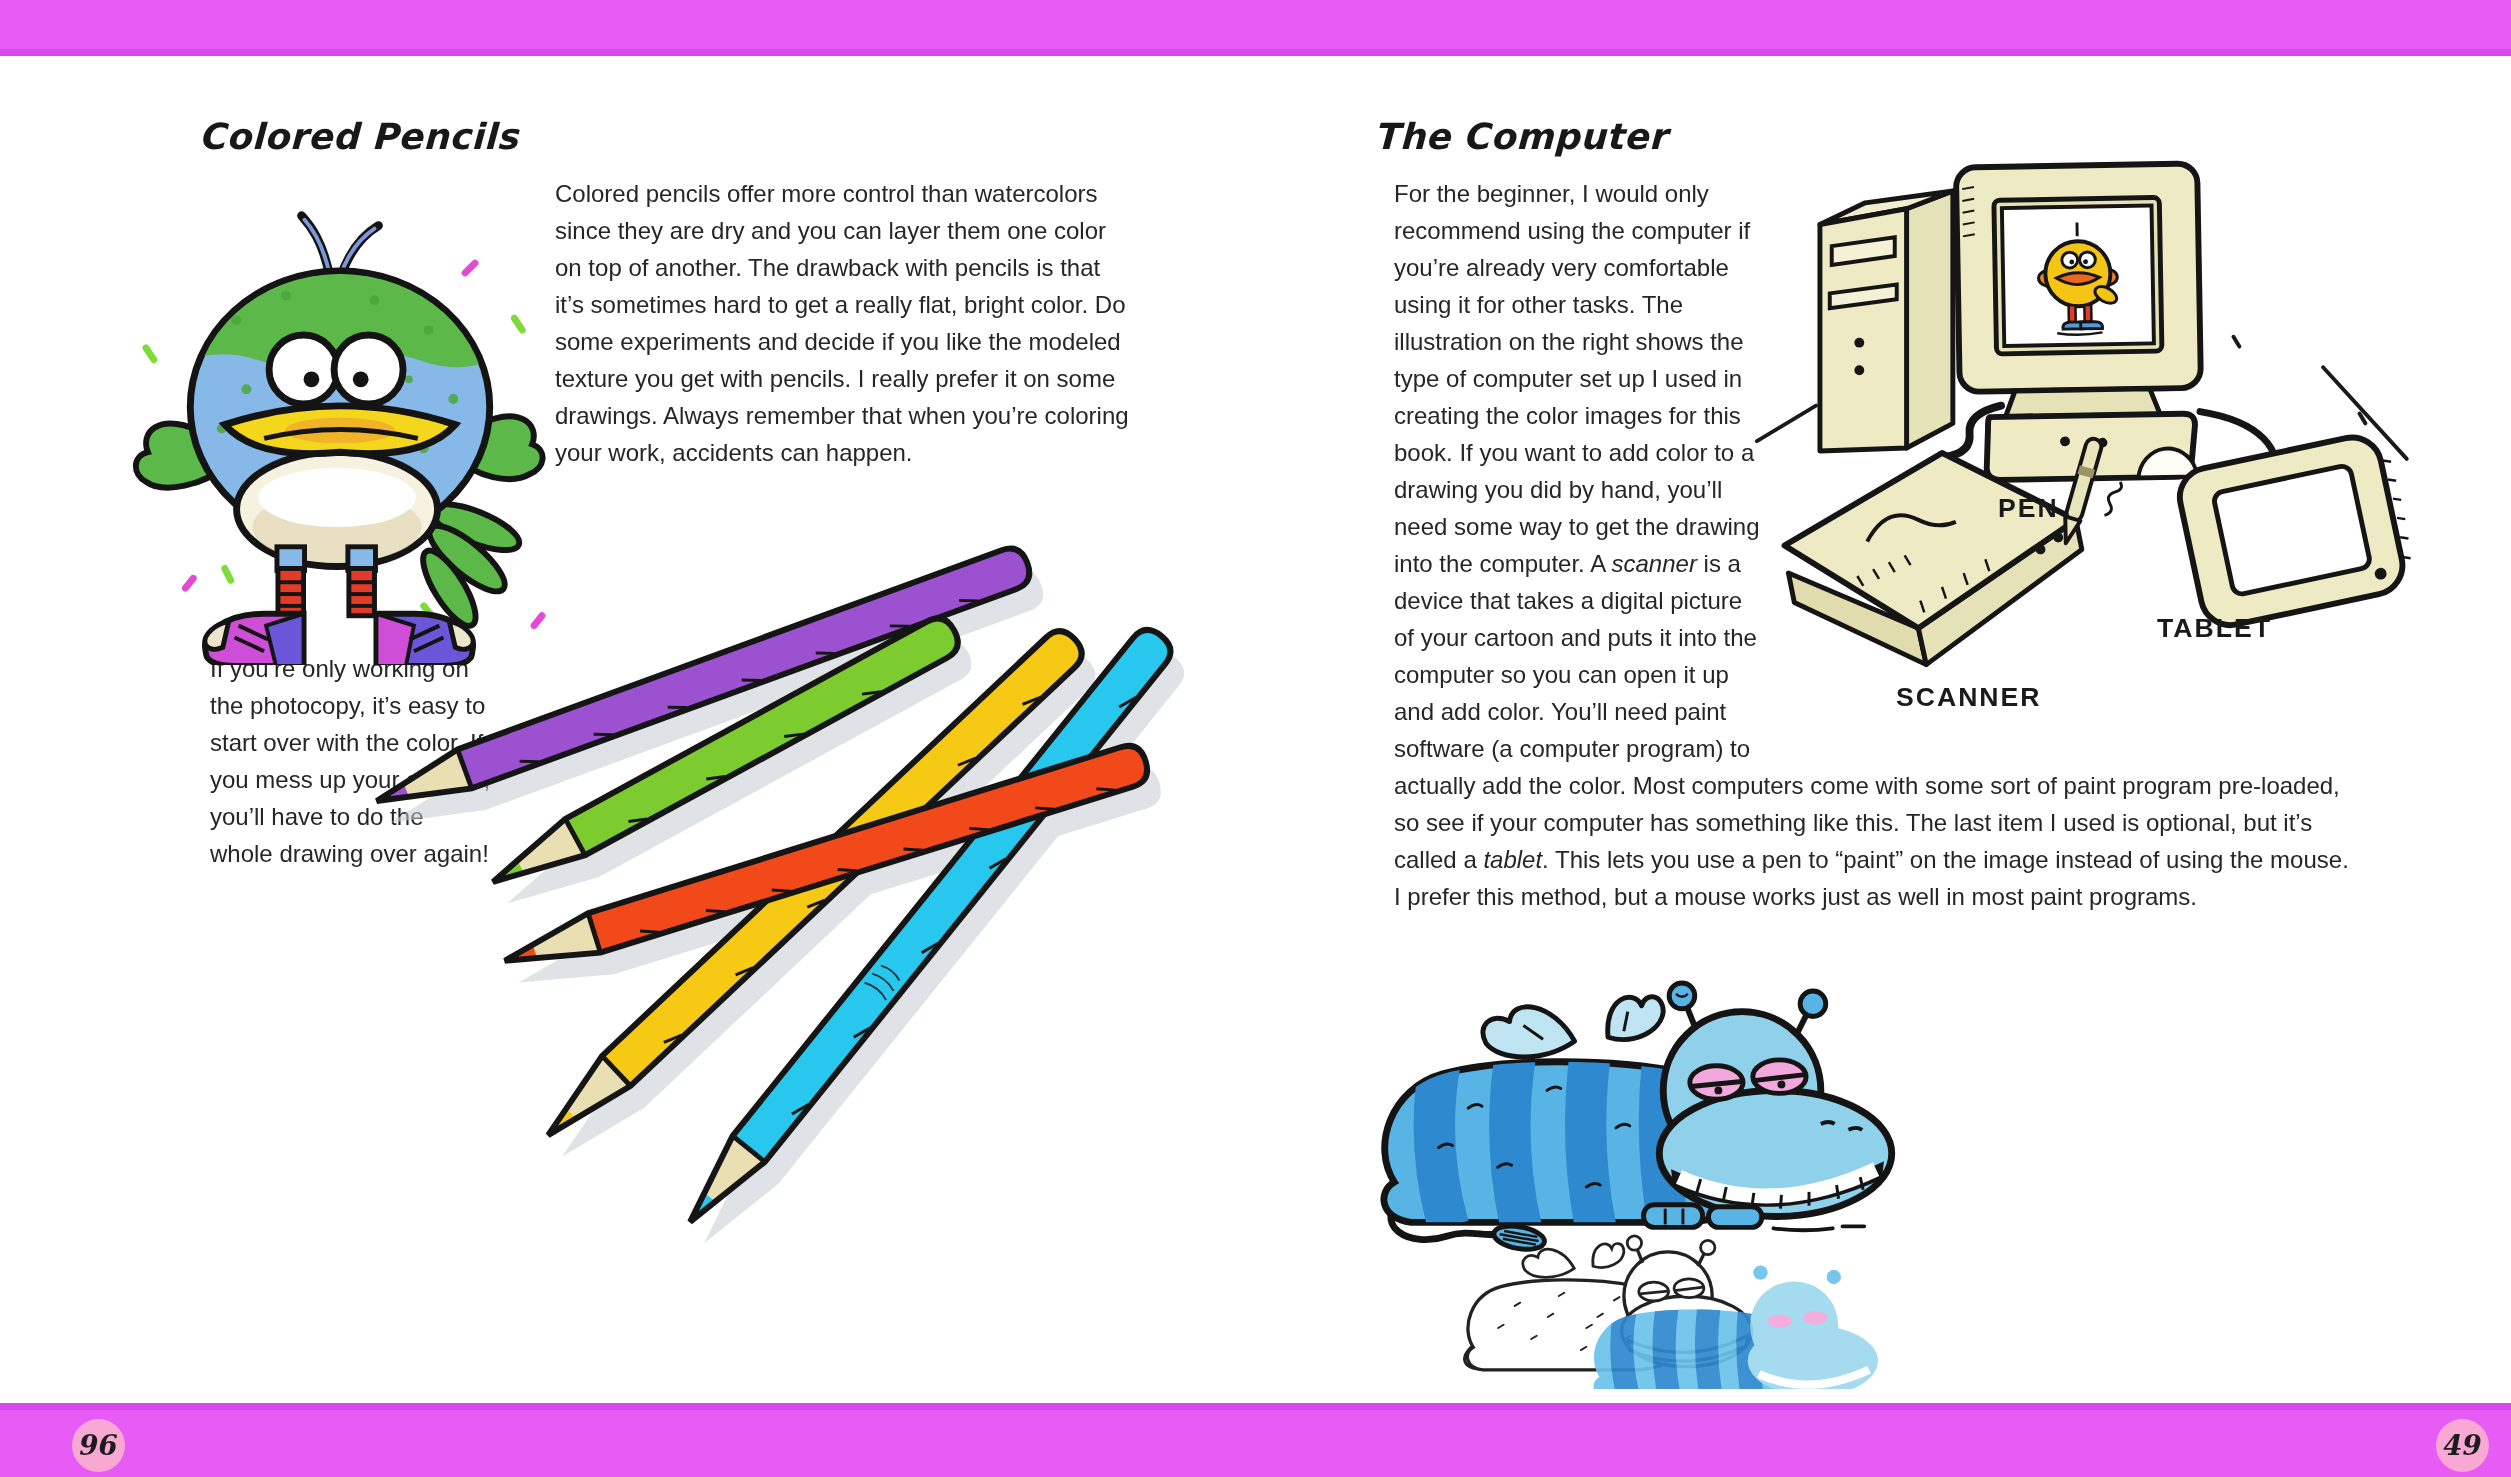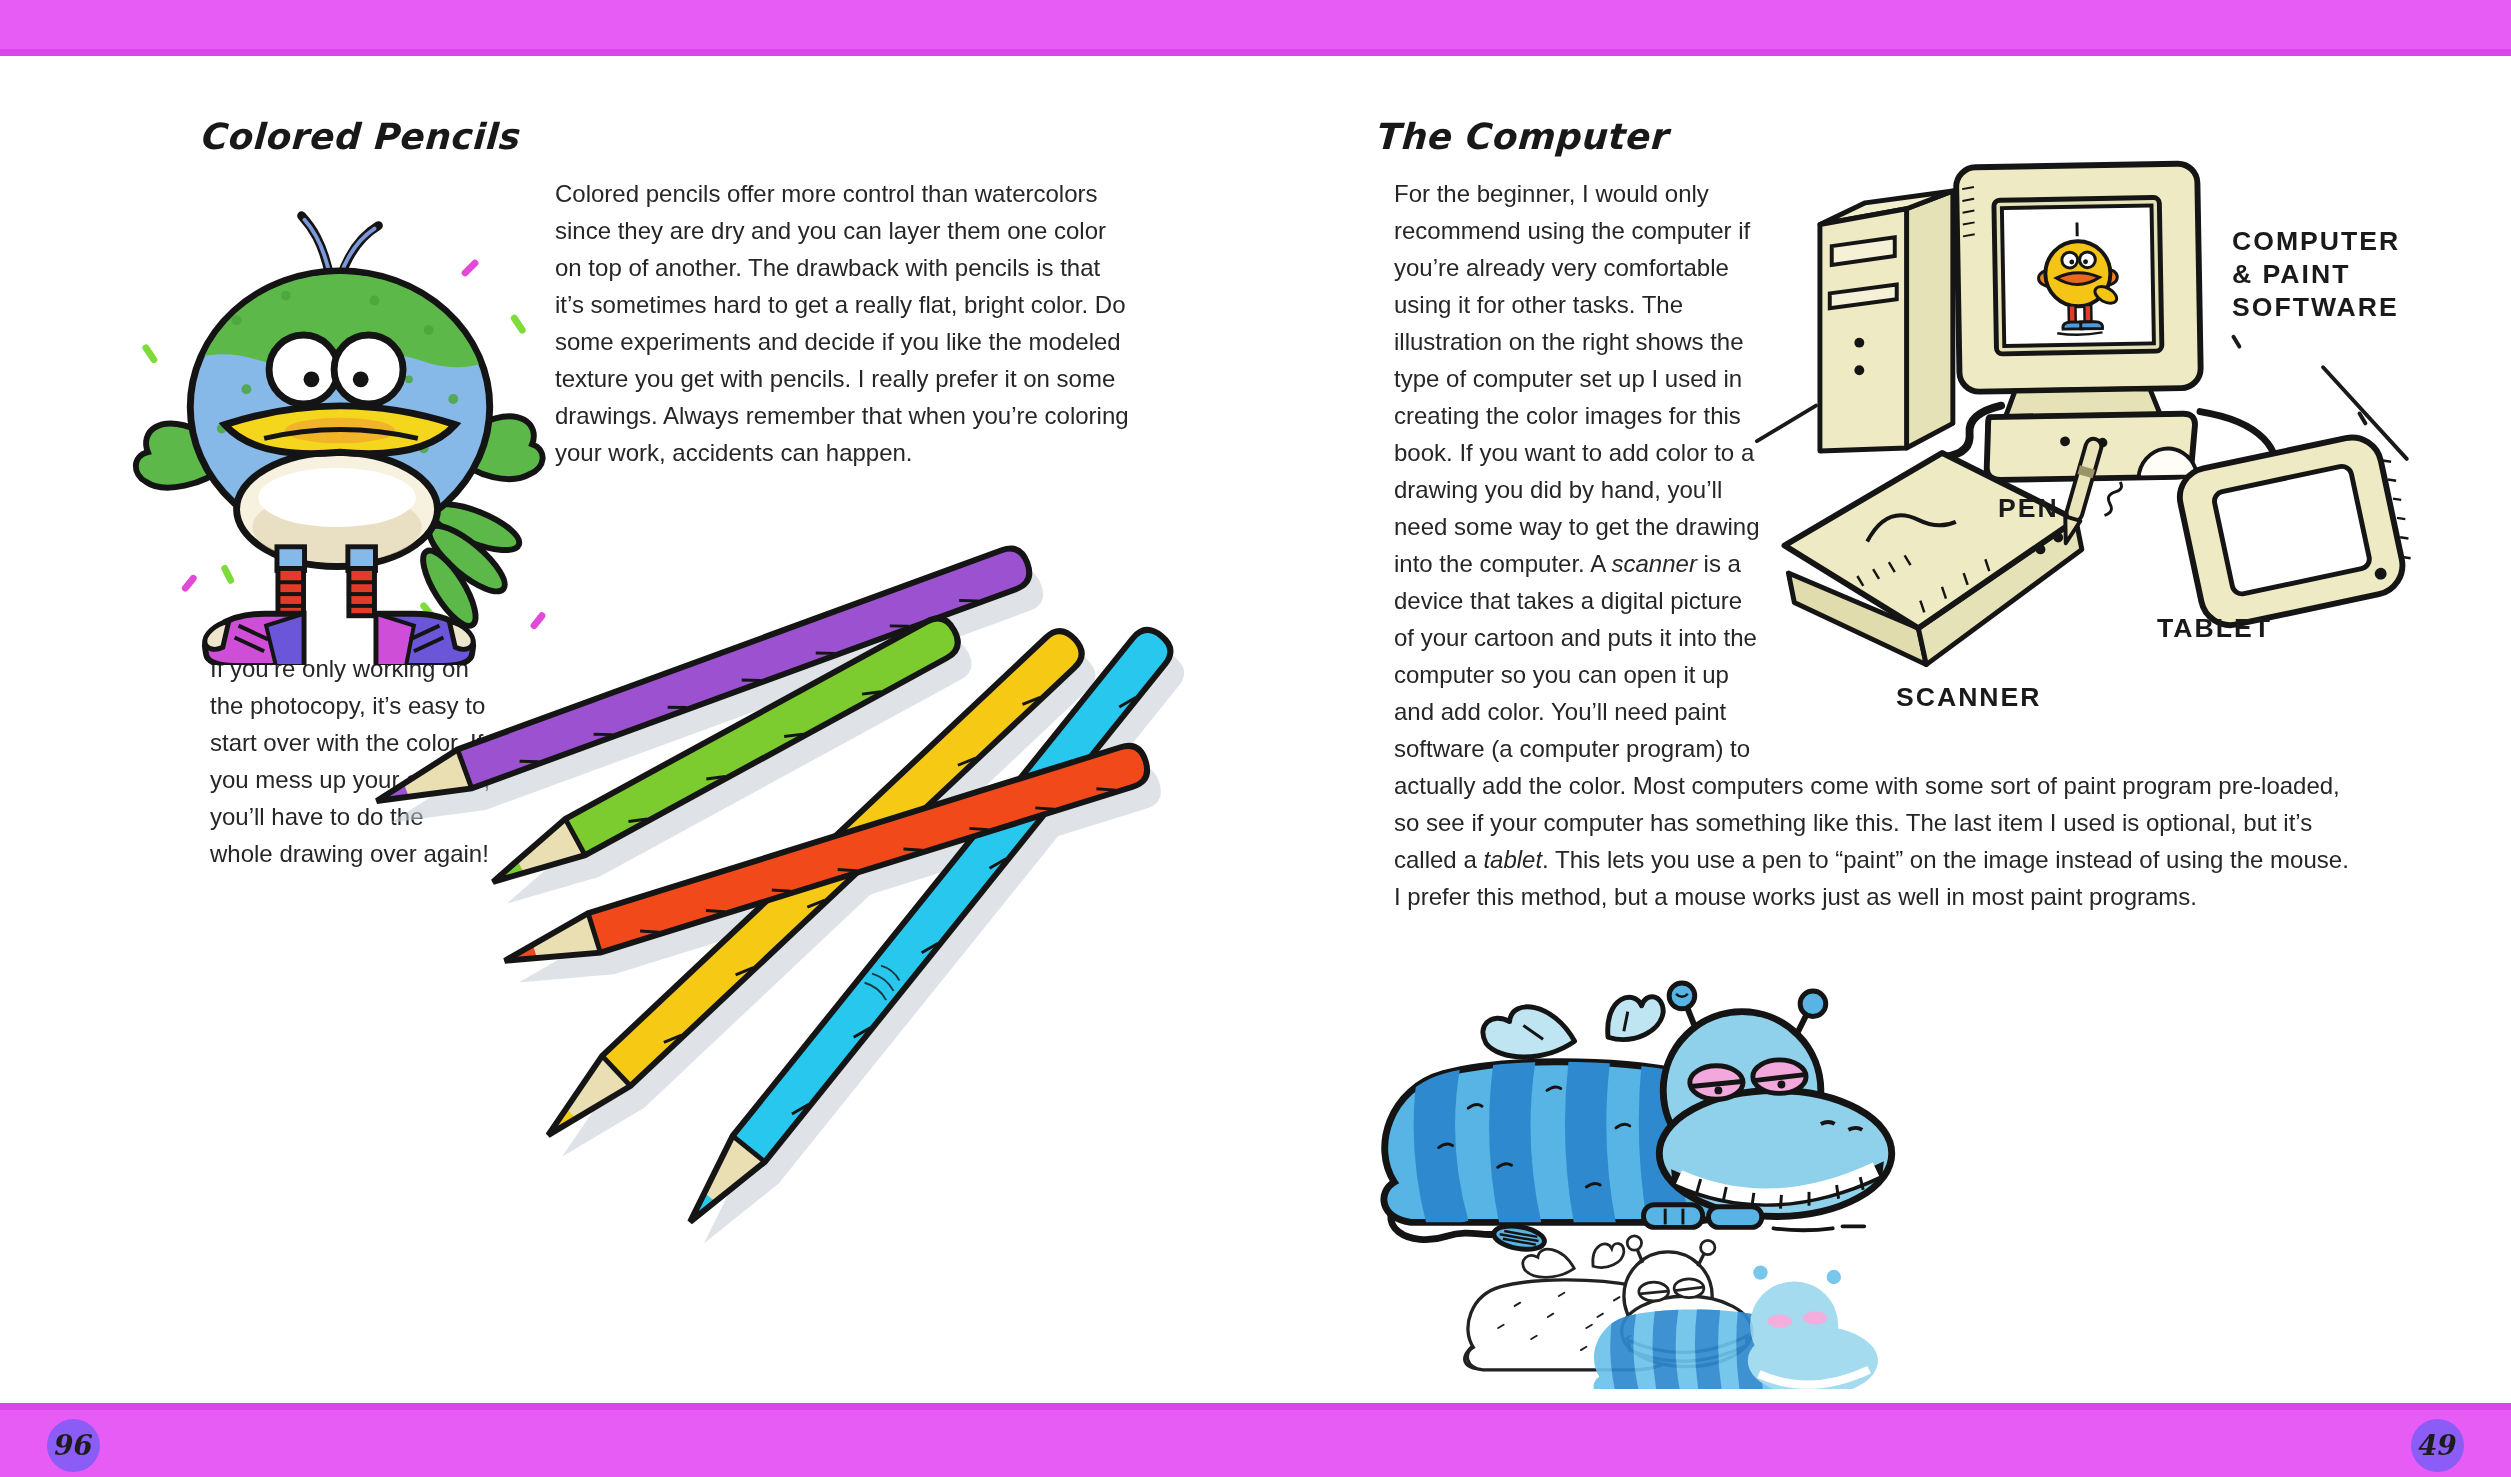--- a/index.html
+++ b/index.html
@@ -3,23 +3,23 @@
 <meta charset="utf-8">
 <style>
   html,body{margin:0;padding:0;background:#ffffff;}
   #stage{position:relative;width:2512px;height:1478px;background:#ffffff;overflow:hidden;
          font-family:"Liberation Sans",sans-serif;color:#262626;}
   .band{position:absolute;left:0;width:2512px;}
   .band-top{top:0;height:49px;background:#e65cf5;}
   .band-top-edge{top:49px;height:6.9px;background:#d747ea;}
   .band-bottom-edge{top:1403px;height:6.9px;background:#d747ea;}
   .band-bottom{top:1410px;height:68px;background:#e65cf5;}
-  .pagenum-circle{position:absolute;width:53px;height:53px;border-radius:50%;background:#8b5cf6;
+  .pagenum-circle{position:absolute;width:53px;height:53px;border-radius:50%;background:#f9a8d4;
          display:flex;align-items:center;justify-content:center;
-         font-family:"DejaVu Serif",serif;font-style:italic;font-weight:700;font-size:27.6px;color:#1c1c1c;}
+         font-family:"DejaVu Serif",serif;font-style:italic;font-weight:700;font-size:27.6px;color:#1c1c1c;margin-left:25px;}
   .script-title{position:absolute;font-family:"DejaVu Sans",sans-serif;font-style:italic;font-weight:700;
          font-size:36px;letter-spacing:0.5px;color:#181818;transform:skewX(-4deg);}
   .bodytext{position:absolute;font-size:24px;line-height:37px;color:#262626;}
   .caption-bold{position:absolute;font-size:22.7px;line-height:27px;font-weight:700;color:#141414;}
   .handlabel{position:absolute;font-family:"Liberation Sans",sans-serif;font-weight:700;
          font-size:26.6px;letter-spacing:2px;color:#1a1a1a;}
   .handlabel div{line-height:33px;}
   .illo{position:absolute;}
   .illo-spacer{float:right;width:591px;height:585px;}
   .ital{font-style:italic;}
@@ -342,25 +342,20 @@
         <line x1="210" y1="30" x2="218" y2="33"></line>
           <line x1="211" y1="50" x2="219" y2="53"></line>
           <line x1="212" y1="70" x2="220" y2="73"></line>
         <line x1="212" y1="90" x2="220" y2="93"></line>
           <line x1="211" y1="110" x2="219" y2="113"></line>
           <line x1="209" y1="130" x2="217" y2="133"></line>
       </g>
     </g>
   </svg>
 
-  <div class="handlabel" style="left:2232px;top:225px;">
-    <div>COMPUTER</div>
-    <div>&amp; PAINT</div>
-    <div>SOFTWARE</div>
-  </div>
   <div class="handlabel" style="left:1998px;top:493px;">PEN</div>
   <div class="handlabel" style="left:2157px;top:613px;">TABLET</div>
   <div class="handlabel" style="left:1896px;top:682px;">SCANNER</div>
 
   <svg class="illo" style="left:1350px;top:980px;" width="591" height="409" viewBox="0 0 600 415">
 
     <g fill="#bfe4f2" stroke="#141414" stroke-width="5" stroke-linejoin="round">
       <path d="M228,62 C206,22 164,18 162,42 C144,32 128,46 138,64 C152,82 196,84 228,62 Z"></path>
       <path d="M262,58 C258,18 288,8 296,26 C300,12 318,14 318,32 C316,52 288,66 262,58 Z"></path>
       <line x1="176" y1="46" x2="196" y2="60" stroke-width="3"></line>

